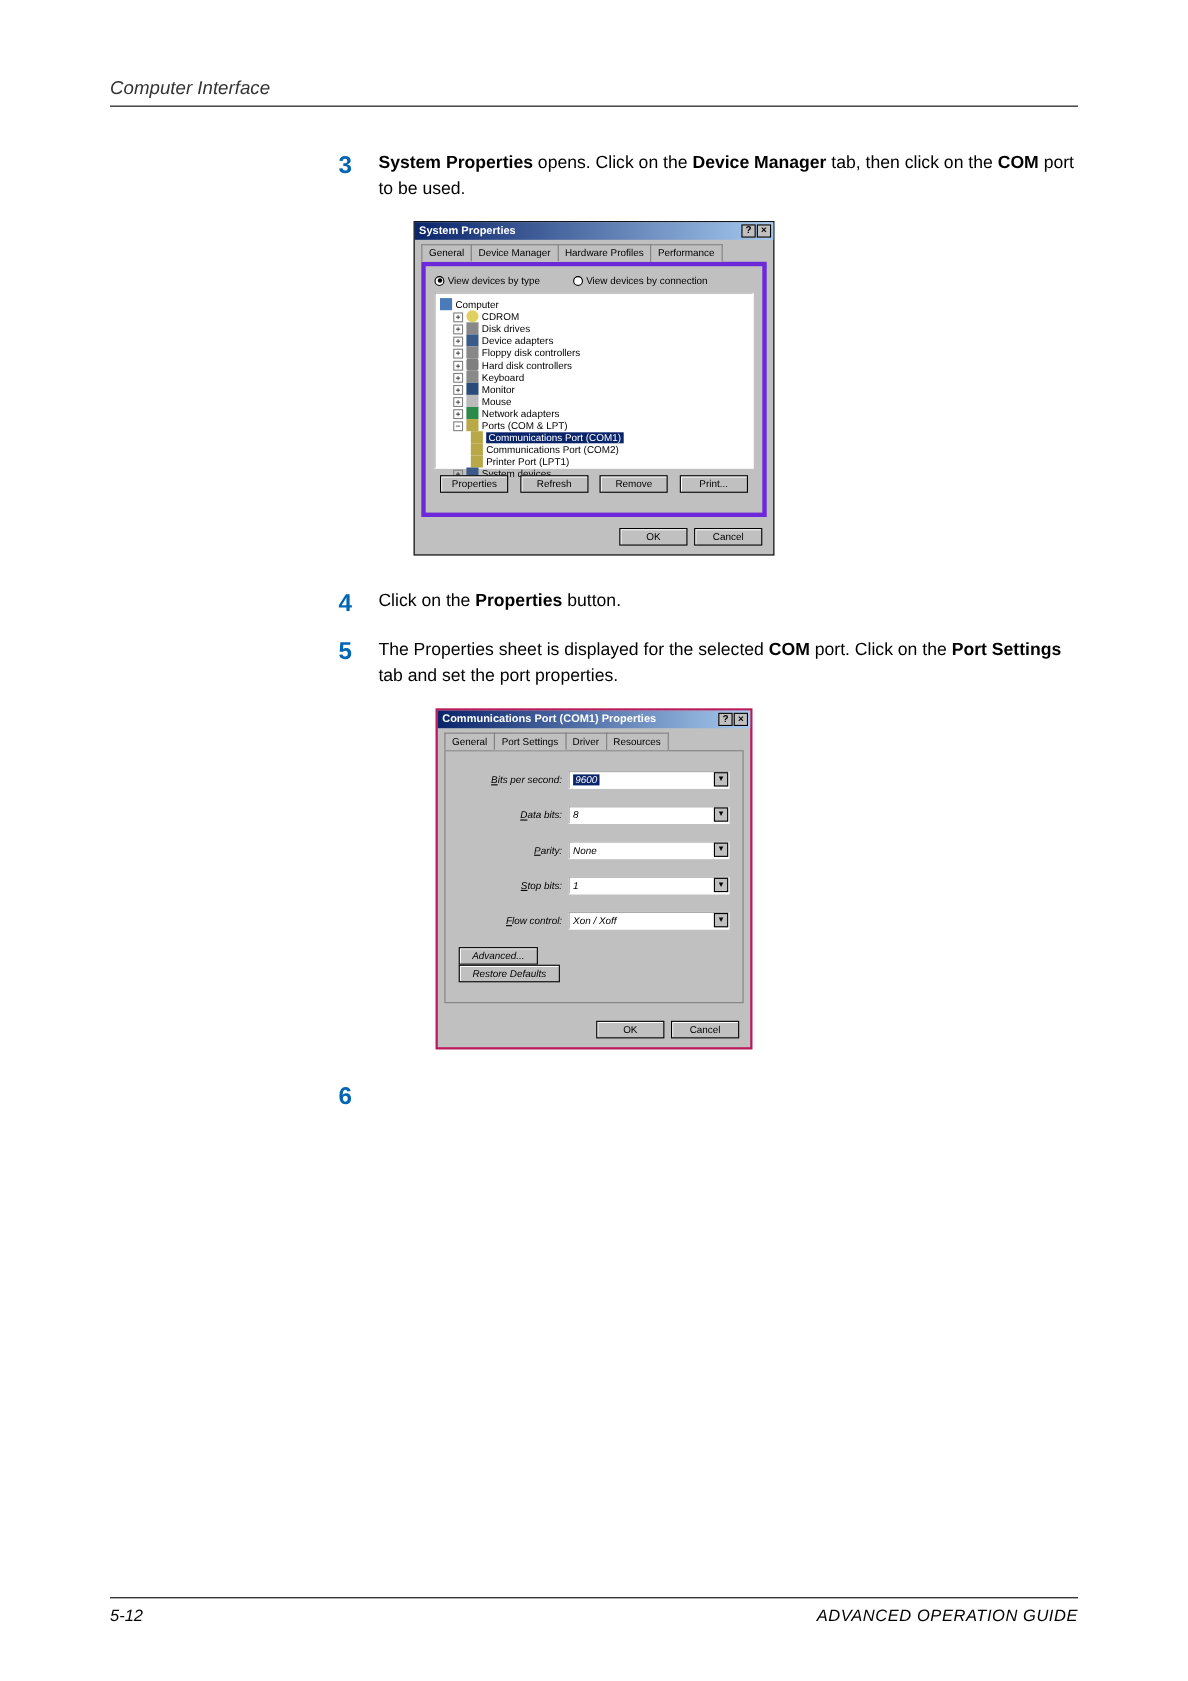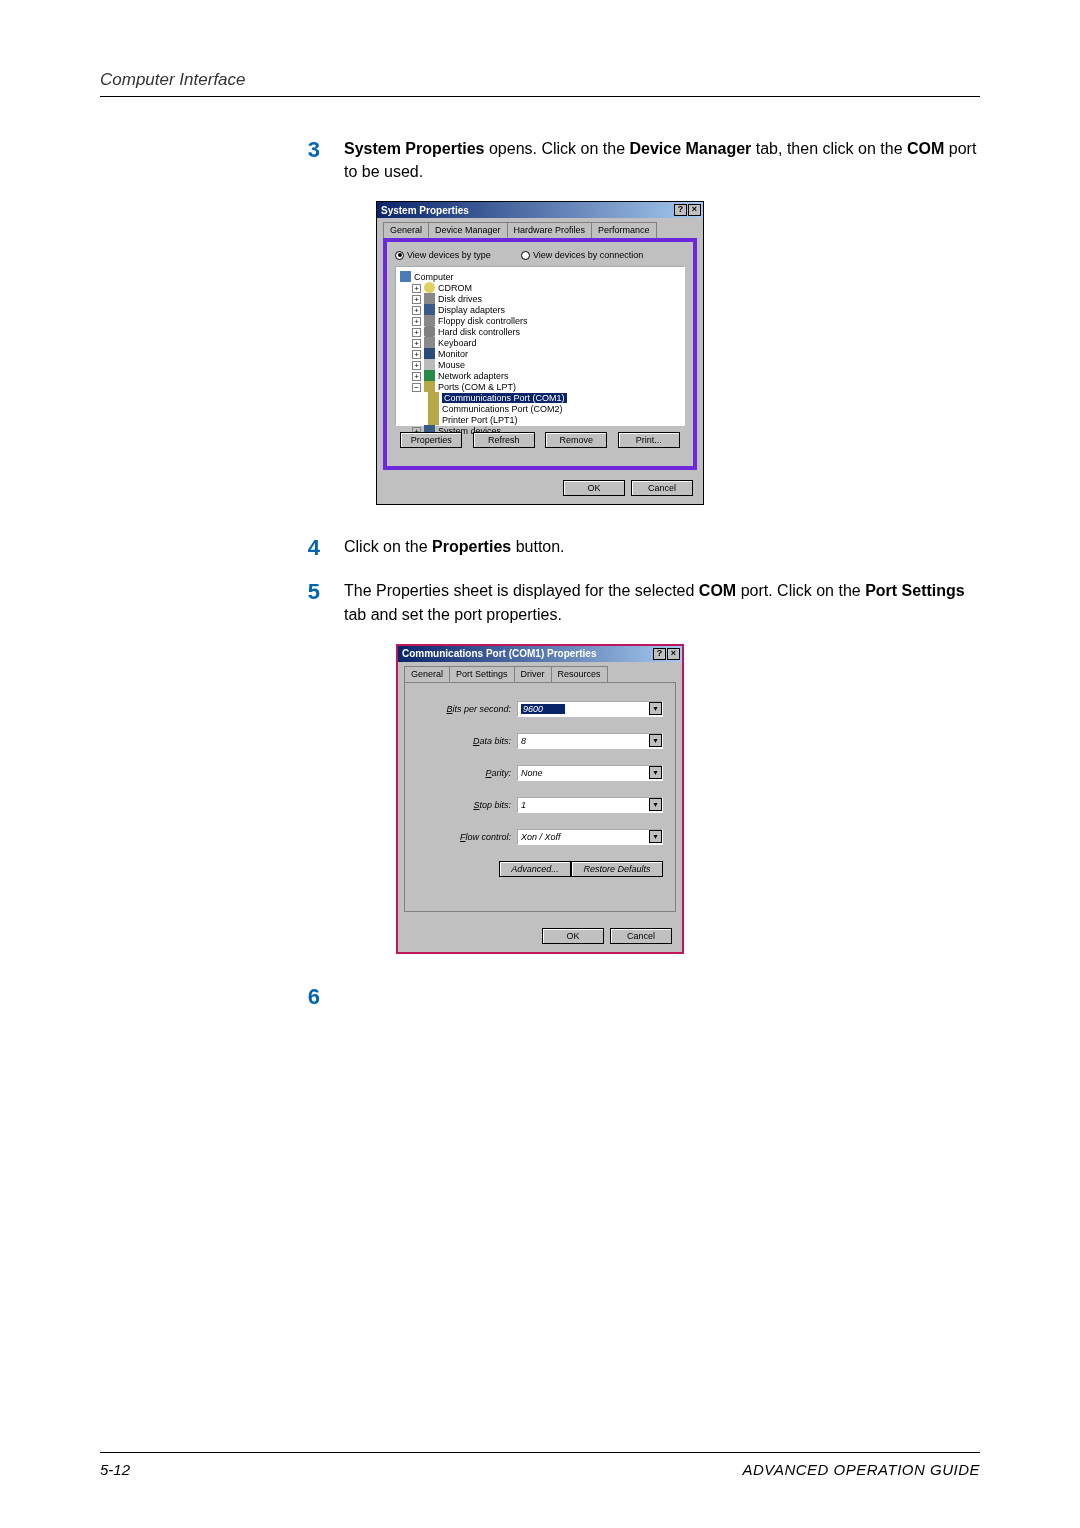--- a/index.html
+++ b/index.html
@@ -183,30 +183,30 @@
       flex: 1;
       height: 16px;
       border: 1.5px inset #fff;
       background: #fff;
       display: flex;
       align-items: center;
       justify-content: space-between;
       padding-left: 3px;
       font-size: 9px;
     }
-    .field-select.sel .val { background: #0a246a; color: #fff; padding: 0 22px 0 2px; }
+    .field-select.sel .val { background: #0a246a; color: #fff; padding: 0 2px 0 2px; }
     .dropdown-arrow {
       width: 13px; height: 13px;
       background: #c0c0c0;
       border: 1px solid #000;
       font-size: 7px;
       text-align: center;
       line-height: 11px;
     }
-    .adv-row { display: flex; justify-content: flex-end; margin-top: 14px; }
+    .adv-row { display: flex; justify-content: space-between; margin-top: 14px; flex-direction: column; }
 
     .footer {
       position: absolute;
       bottom: 50px;
       left: 100px;
       right: 100px;
     }
     .footer-line { border-top: 1px solid #000; margin-bottom: 8px; }
     .footer-row { display: flex; justify-content: space-between; font-size: 15px; }
     .footer-left { font-style: italic; }
@@ -262,21 +262,21 @@
             <span>CDROM</span>
           </div>
         <div class="tree-row ind1">
             <span class="exp">+</span>
             <span class="icon-sq icon-disk"></span>
             <span>Disk drives</span>
           </div>
         <div class="tree-row ind1">
             <span class="exp">+</span>
             <span class="icon-sq icon-disp"></span>
-            <span>Display adapters</span>
+            <span>Device adapters</span>
           </div>
         <div class="tree-row ind1">
             <span class="exp">+</span>
             <span class="icon-sq icon-flop"></span>
             <span>Floppy disk controllers</span>
           </div>
         <div class="tree-row ind1">
             <span class="exp">+</span>
             <span class="icon-sq icon-hd"></span>
             <span>Hard disk controllers</span>

